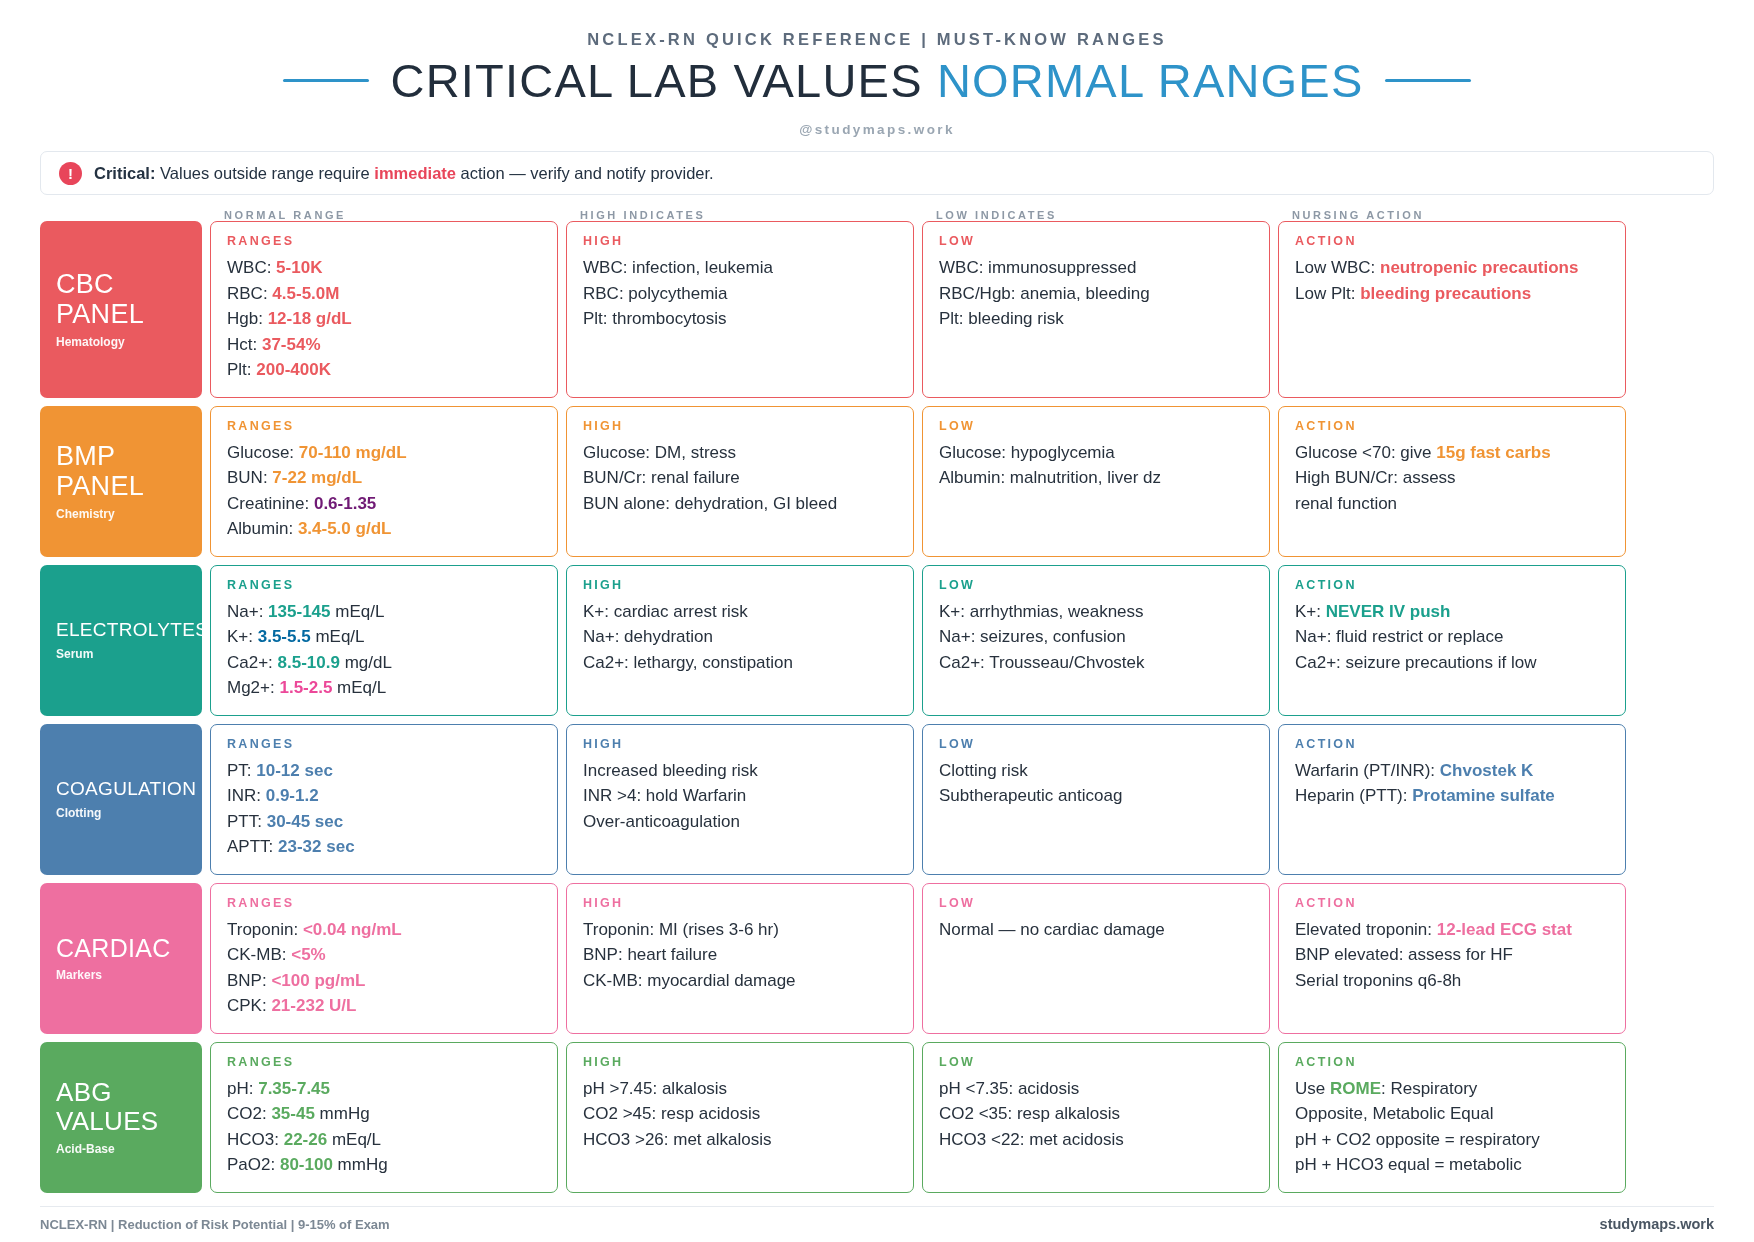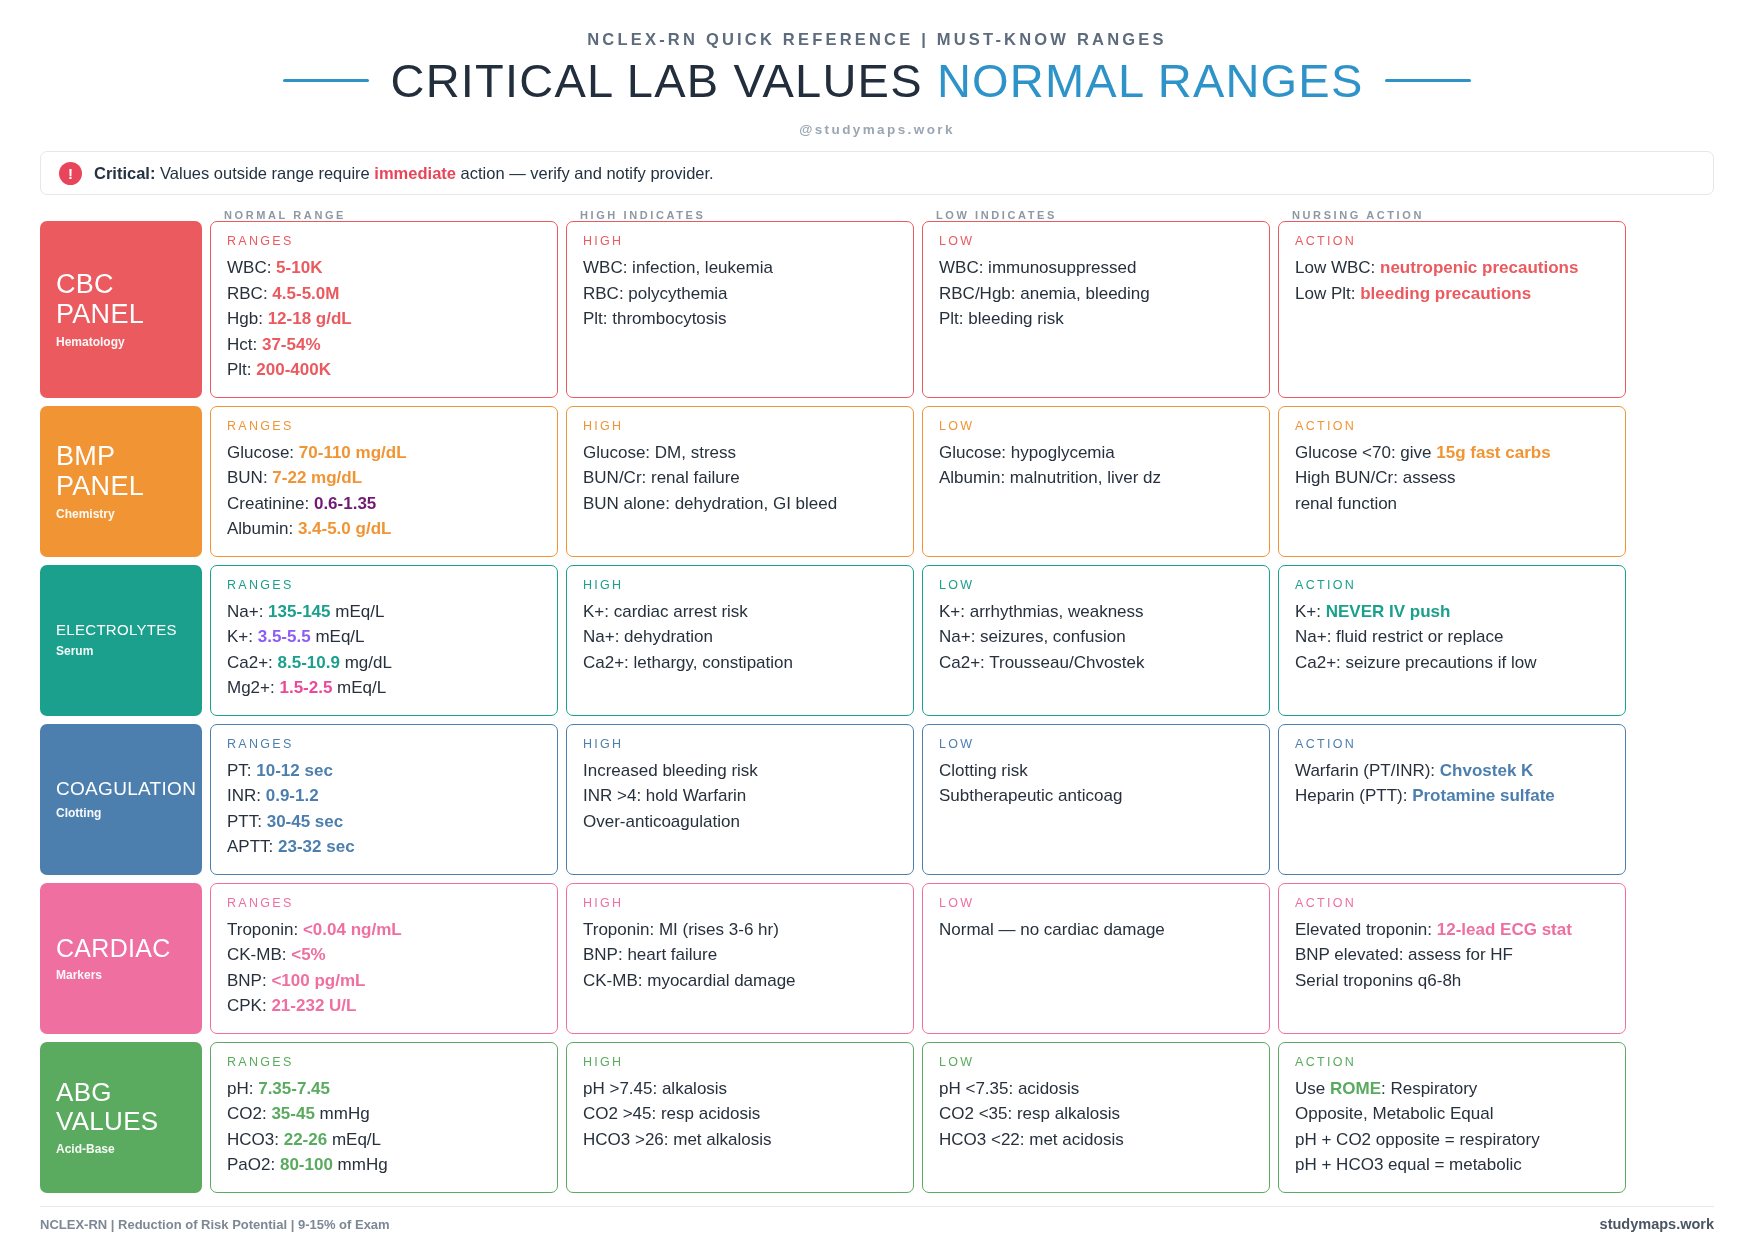--- a/index.html
+++ b/index.html
@@ -126,21 +126,21 @@
   }
   .cell {
     border-radius: 7px;
     border: 1.6px solid #ddd;
     padding: 12px 16px 14px 16px;
     background: #fff;
   }
   .cell-tag {
     font-size: 12.5px;
     letter-spacing: 2.3px;
-    font-weight: 400;
+    font-weight: 700;
     margin-bottom: 7px;
   }
   .cell-line {
     font-size: 17px;
     line-height: 1.5;
     color: #27313d;
   }
   .cell-line .hl { font-weight: 700; }
 
   
@@ -247,27 +247,27 @@
         </div>
         <div class="cell" style="border-color: rgb(240, 148, 52);">
           <div class="cell-tag" style="color: rgb(240, 148, 52);">ACTION</div>
           <div class="cell-line"><span>Glucose &lt;70: give </span><span class="hl" style="color: rgb(240, 148, 52);">15g fast carbs</span></div>
           <div class="cell-line"><span>High BUN/Cr: assess</span></div>
           <div class="cell-line"><span>renal function</span></div>
         </div>
       </div>
       <div class="row">
         <div class="label-cell" style="background: rgb(27, 160, 141);">
-          <div class="label-name" style="font-size: 15px;">ELECTROLYTES</div>
+          <div class="label-name" style="font-size: 19px;">ELECTROLYTES</div>
           <div class="label-sub">Serum</div>
         </div>
         <div class="cell" style="border-color: rgb(27, 160, 141);">
           <div class="cell-tag" style="color: rgb(27, 160, 141);">RANGES</div>
           <div class="cell-line"><span>Na+: </span><span class="hl" style="color: rgb(27, 160, 141);">135-145</span><span> mEq/L</span></div>
-          <div class="cell-line"><span>K+: </span><span class="hl" style="color: #8b5cf6;">3.5-5.5</span><span> mEq/L</span></div>
+          <div class="cell-line"><span>K+: </span><span class="hl" style="color: #0369a1;">3.5-5.5</span><span> mEq/L</span></div>
           <div class="cell-line"><span>Ca2+: </span><span class="hl" style="color: rgb(27, 160, 141);">8.5-10.9</span><span> mg/dL</span></div>
           <div class="cell-line"><span>Mg2+: </span><span class="hl" style="color: #ec4899;">1.5-2.5</span><span> mEq/L</span></div>
         </div>
         <div class="cell" style="border-color: rgb(27, 160, 141);">
           <div class="cell-tag" style="color: rgb(27, 160, 141);">HIGH</div>
           <div class="cell-line"><span>K+: cardiac arrest risk</span></div>
           <div class="cell-line"><span>Na+: dehydration</span></div>
           <div class="cell-line"><span>Ca2+: lethargy, constipation</span></div>
         </div>
         <div class="cell" style="border-color: rgb(27, 160, 141);">

